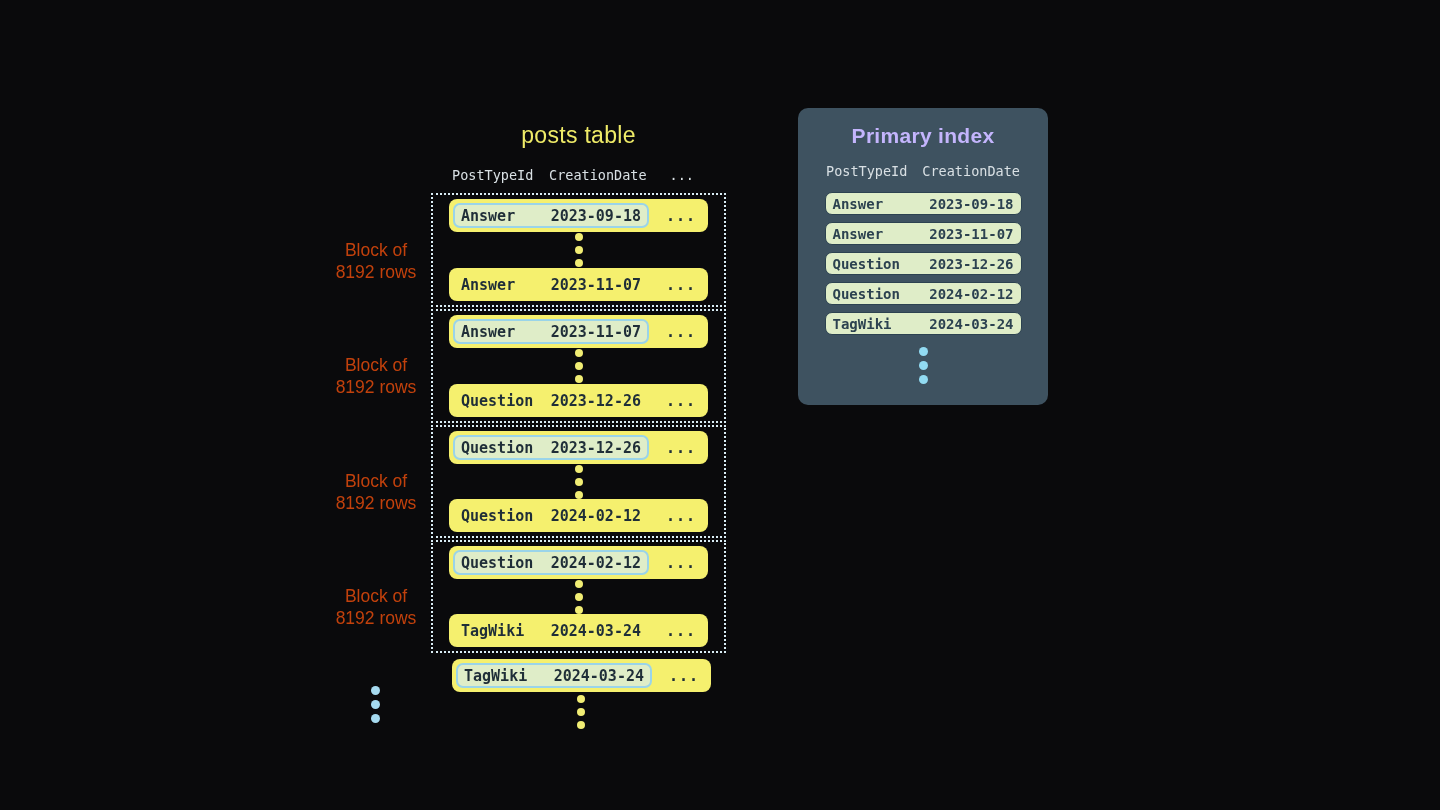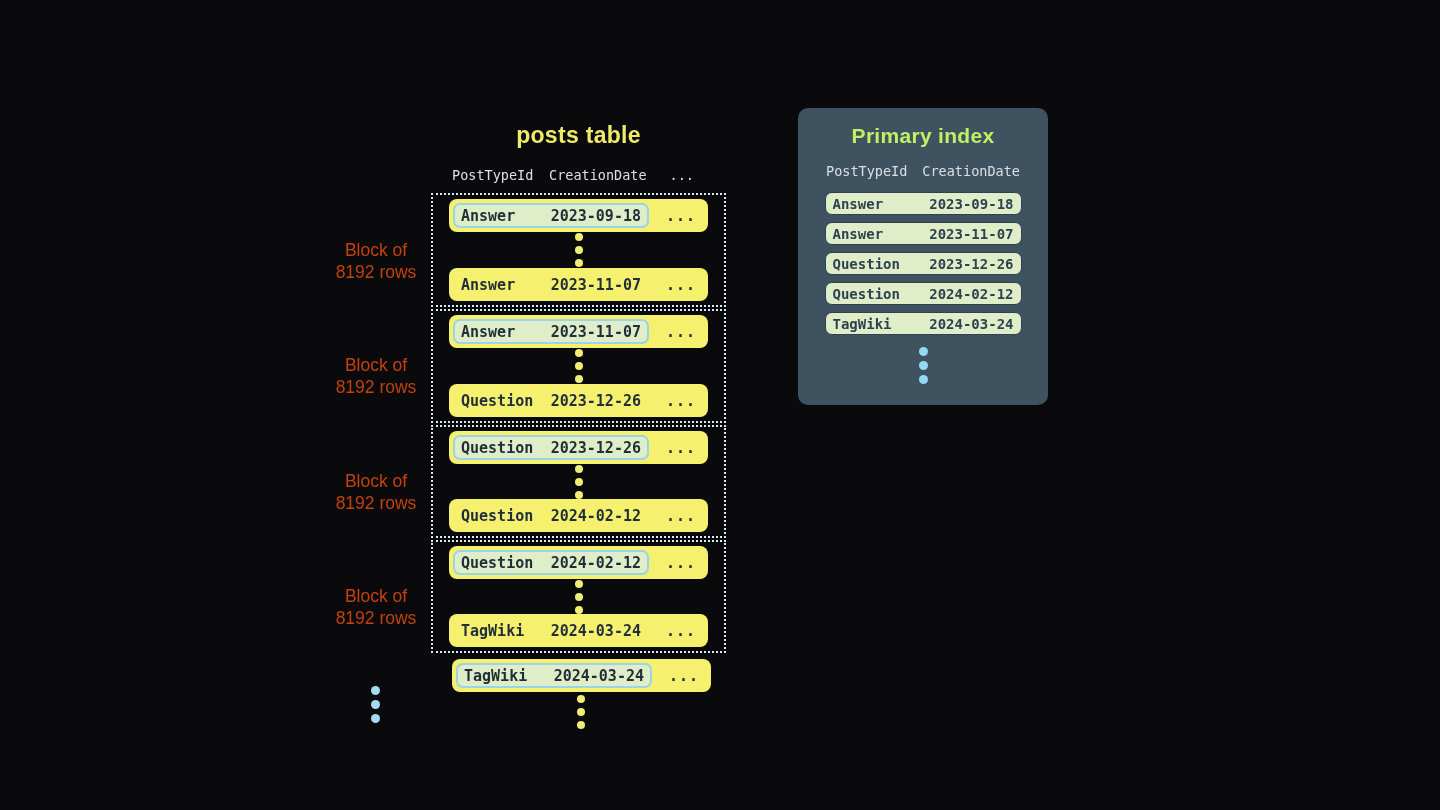--- a/index.html
+++ b/index.html
@@ -3,21 +3,21 @@
 <meta charset="utf-8">
 <style>
   html,body{margin:0;padding:0;background:#0a0a0c;}
   .canvas{
     position:relative;width:1440px;height:810px;background:#0a0a0c;
     overflow:hidden;font-family:"Liberation Sans",sans-serif;
   }
   
   .posts-title{
     position:absolute;left:431px;top:122px;width:295px;text-align:center;
-    font-size:23px;font-weight:700;color:#efeb68;letter-spacing:.3px;
+    font-size:23px;font-weight:400;color:#efeb68;letter-spacing:.3px;
   }
   .posts-header{
     position:absolute;left:431px;top:167px;width:295px;box-sizing:border-box;
     display:flex;padding:0 32px 0 21px;
     font-family:"DejaVu Sans Mono",monospace;font-size:13.5px;color:#d9e0e4;
   }
   .posts-header .h-type{width:97px;}
   .posts-header .h-more{margin-left:auto;}
   .block{
     position:absolute;left:431px;width:295px;box-sizing:border-box;
@@ -54,21 +54,21 @@
   .overflow-row{position:absolute;left:452px;top:659px;}
   .table-tail-dots{position:absolute;left:577px;top:695px;}
   .label-tail-dots{position:absolute;left:371px;top:686px;}
   
   .index-panel{
     position:absolute;left:798px;top:108px;width:250px;height:297px;
     background:#3e5260;border-radius:10px;box-sizing:border-box;
   }
   .index-title{
     margin:16px 0 0 0;text-align:center;font-size:21px;font-weight:600;
-    color:#bef264;letter-spacing:.3px;
+    color:#c4b5fd;letter-spacing:.3px;
   }
   .index-header{
     margin-top:15px;display:flex;justify-content:center;gap:15px;
     font-family:"DejaVu Sans Mono",monospace;font-size:13.5px;color:#d9e0e4;
   }
   .index-rows{margin-top:13px;display:flex;flex-direction:column;align-items:center;gap:7px;}
   .index-row{
     width:197px;height:23px;box-sizing:border-box;border-radius:7px;
     background:#dfedc8;border:1.5px solid #2c4250;
     display:flex;align-items:center;justify-content:space-between;

